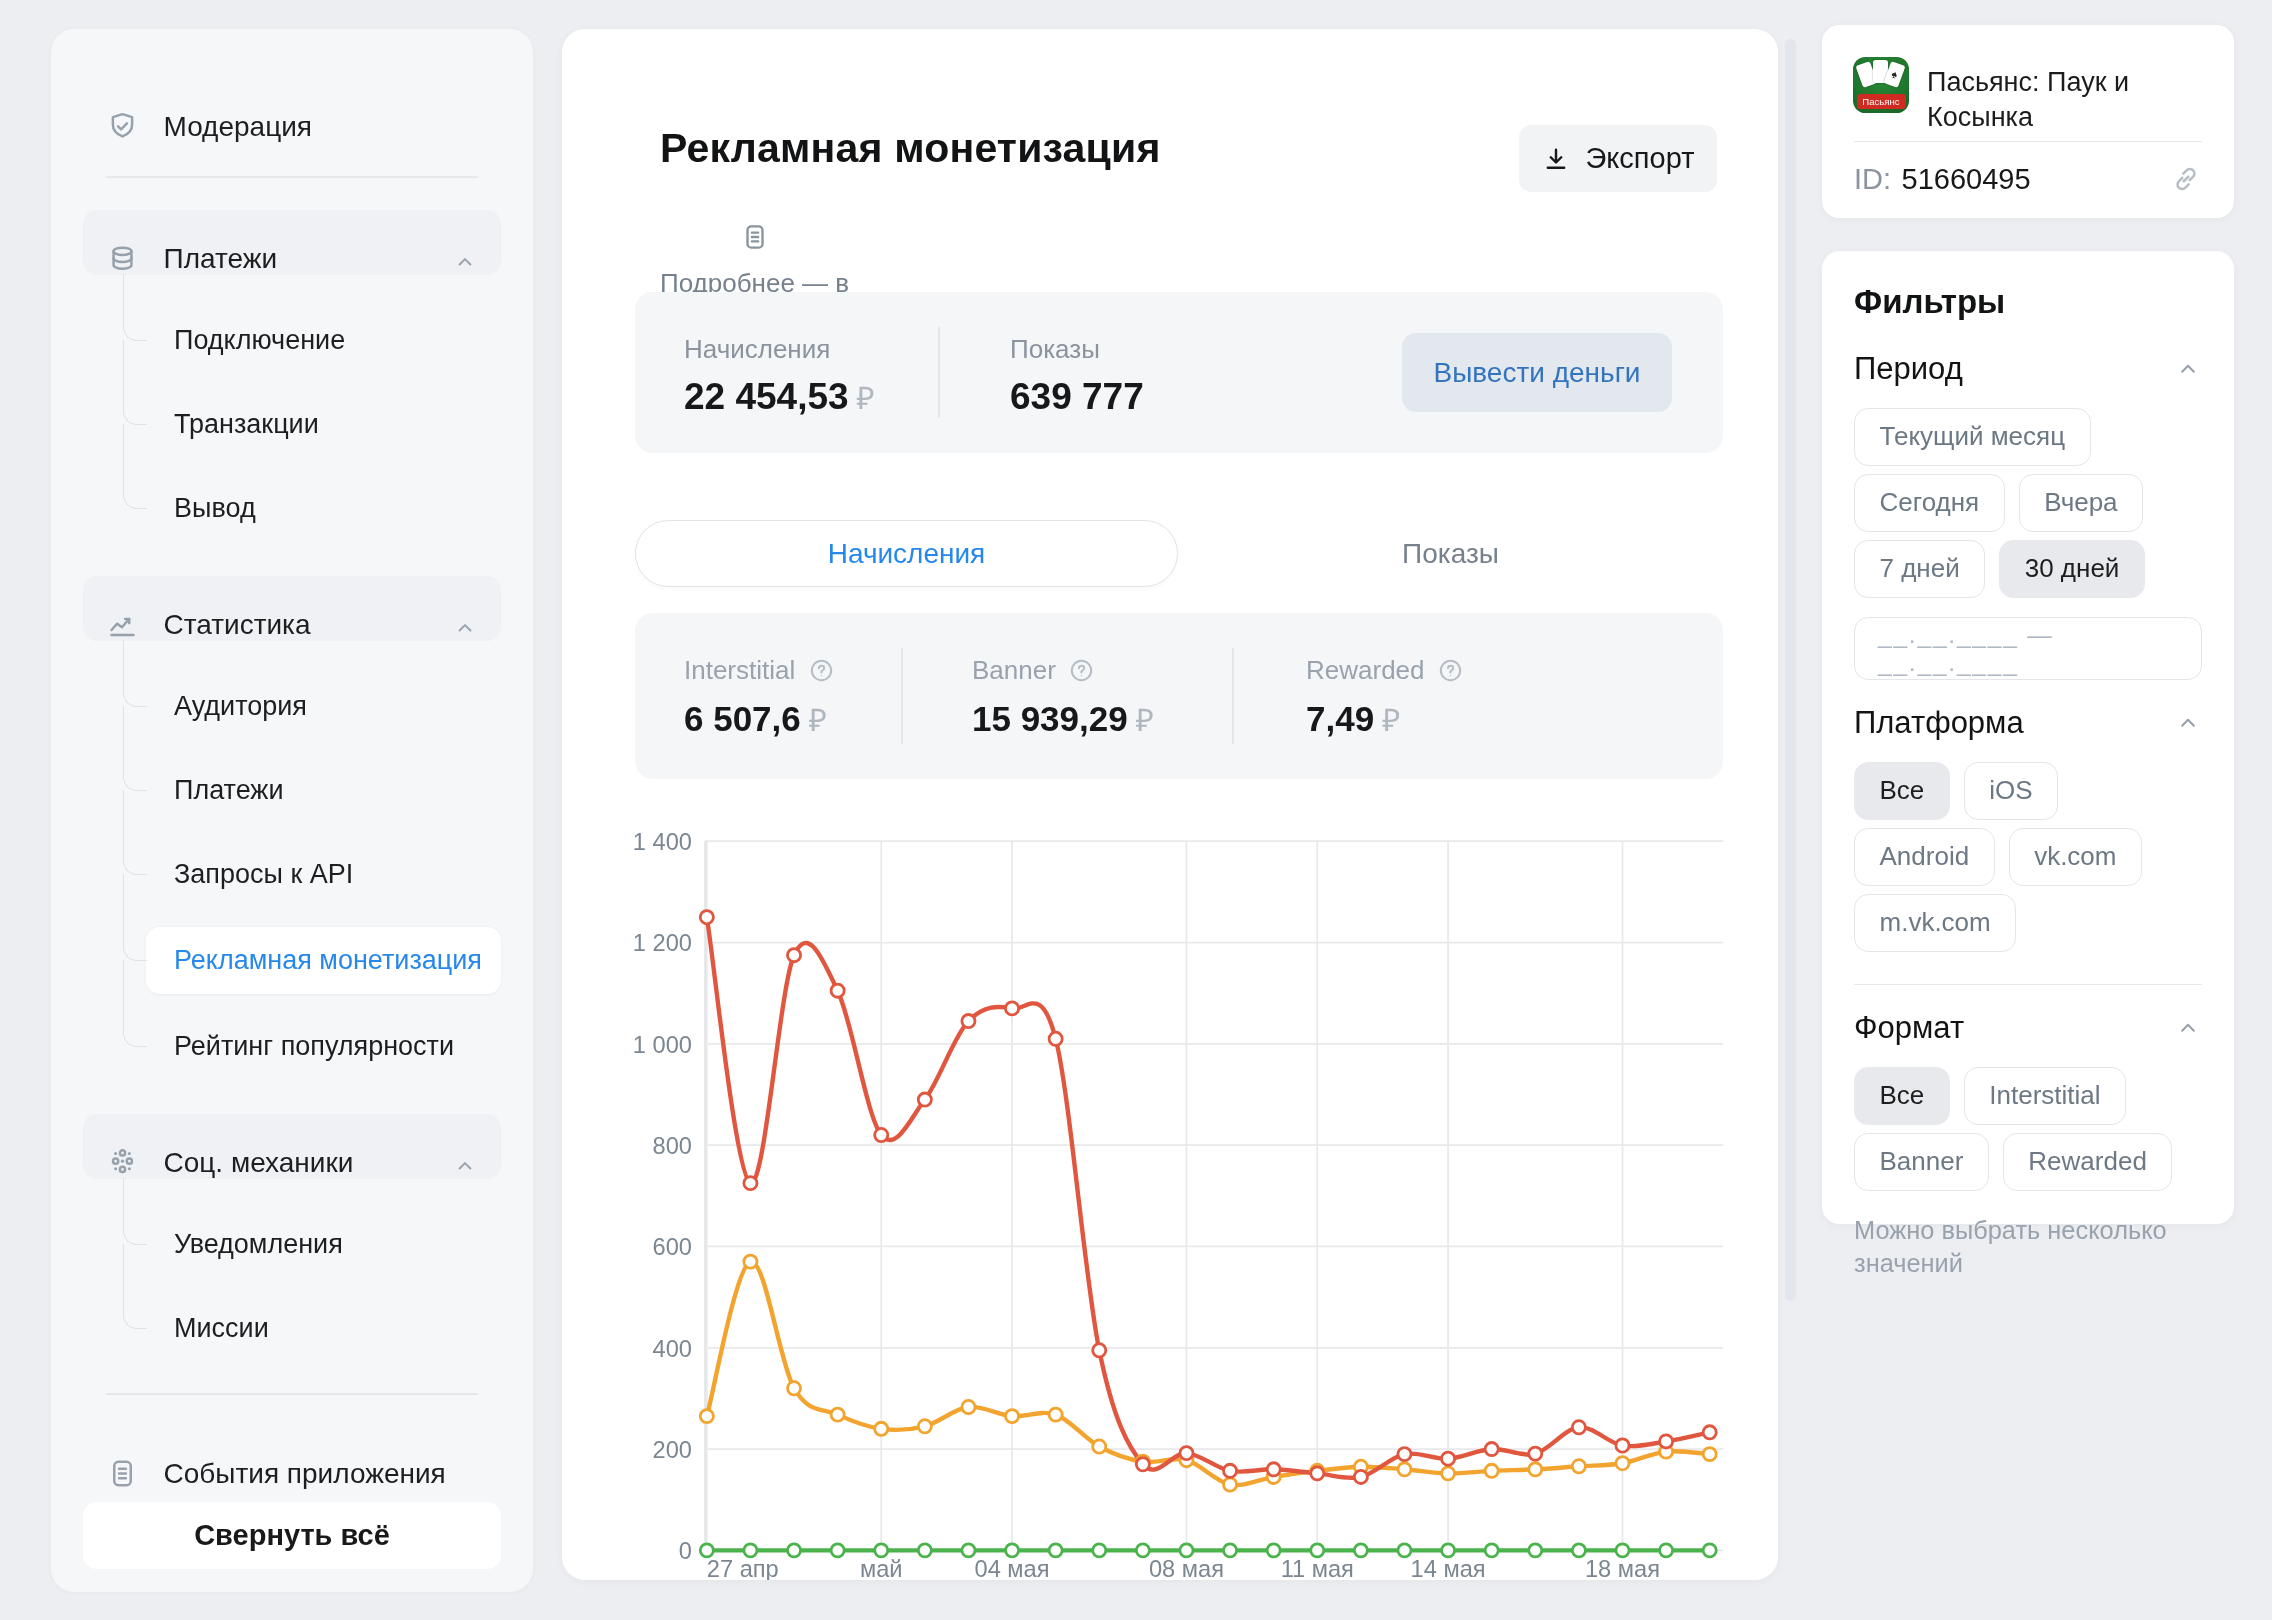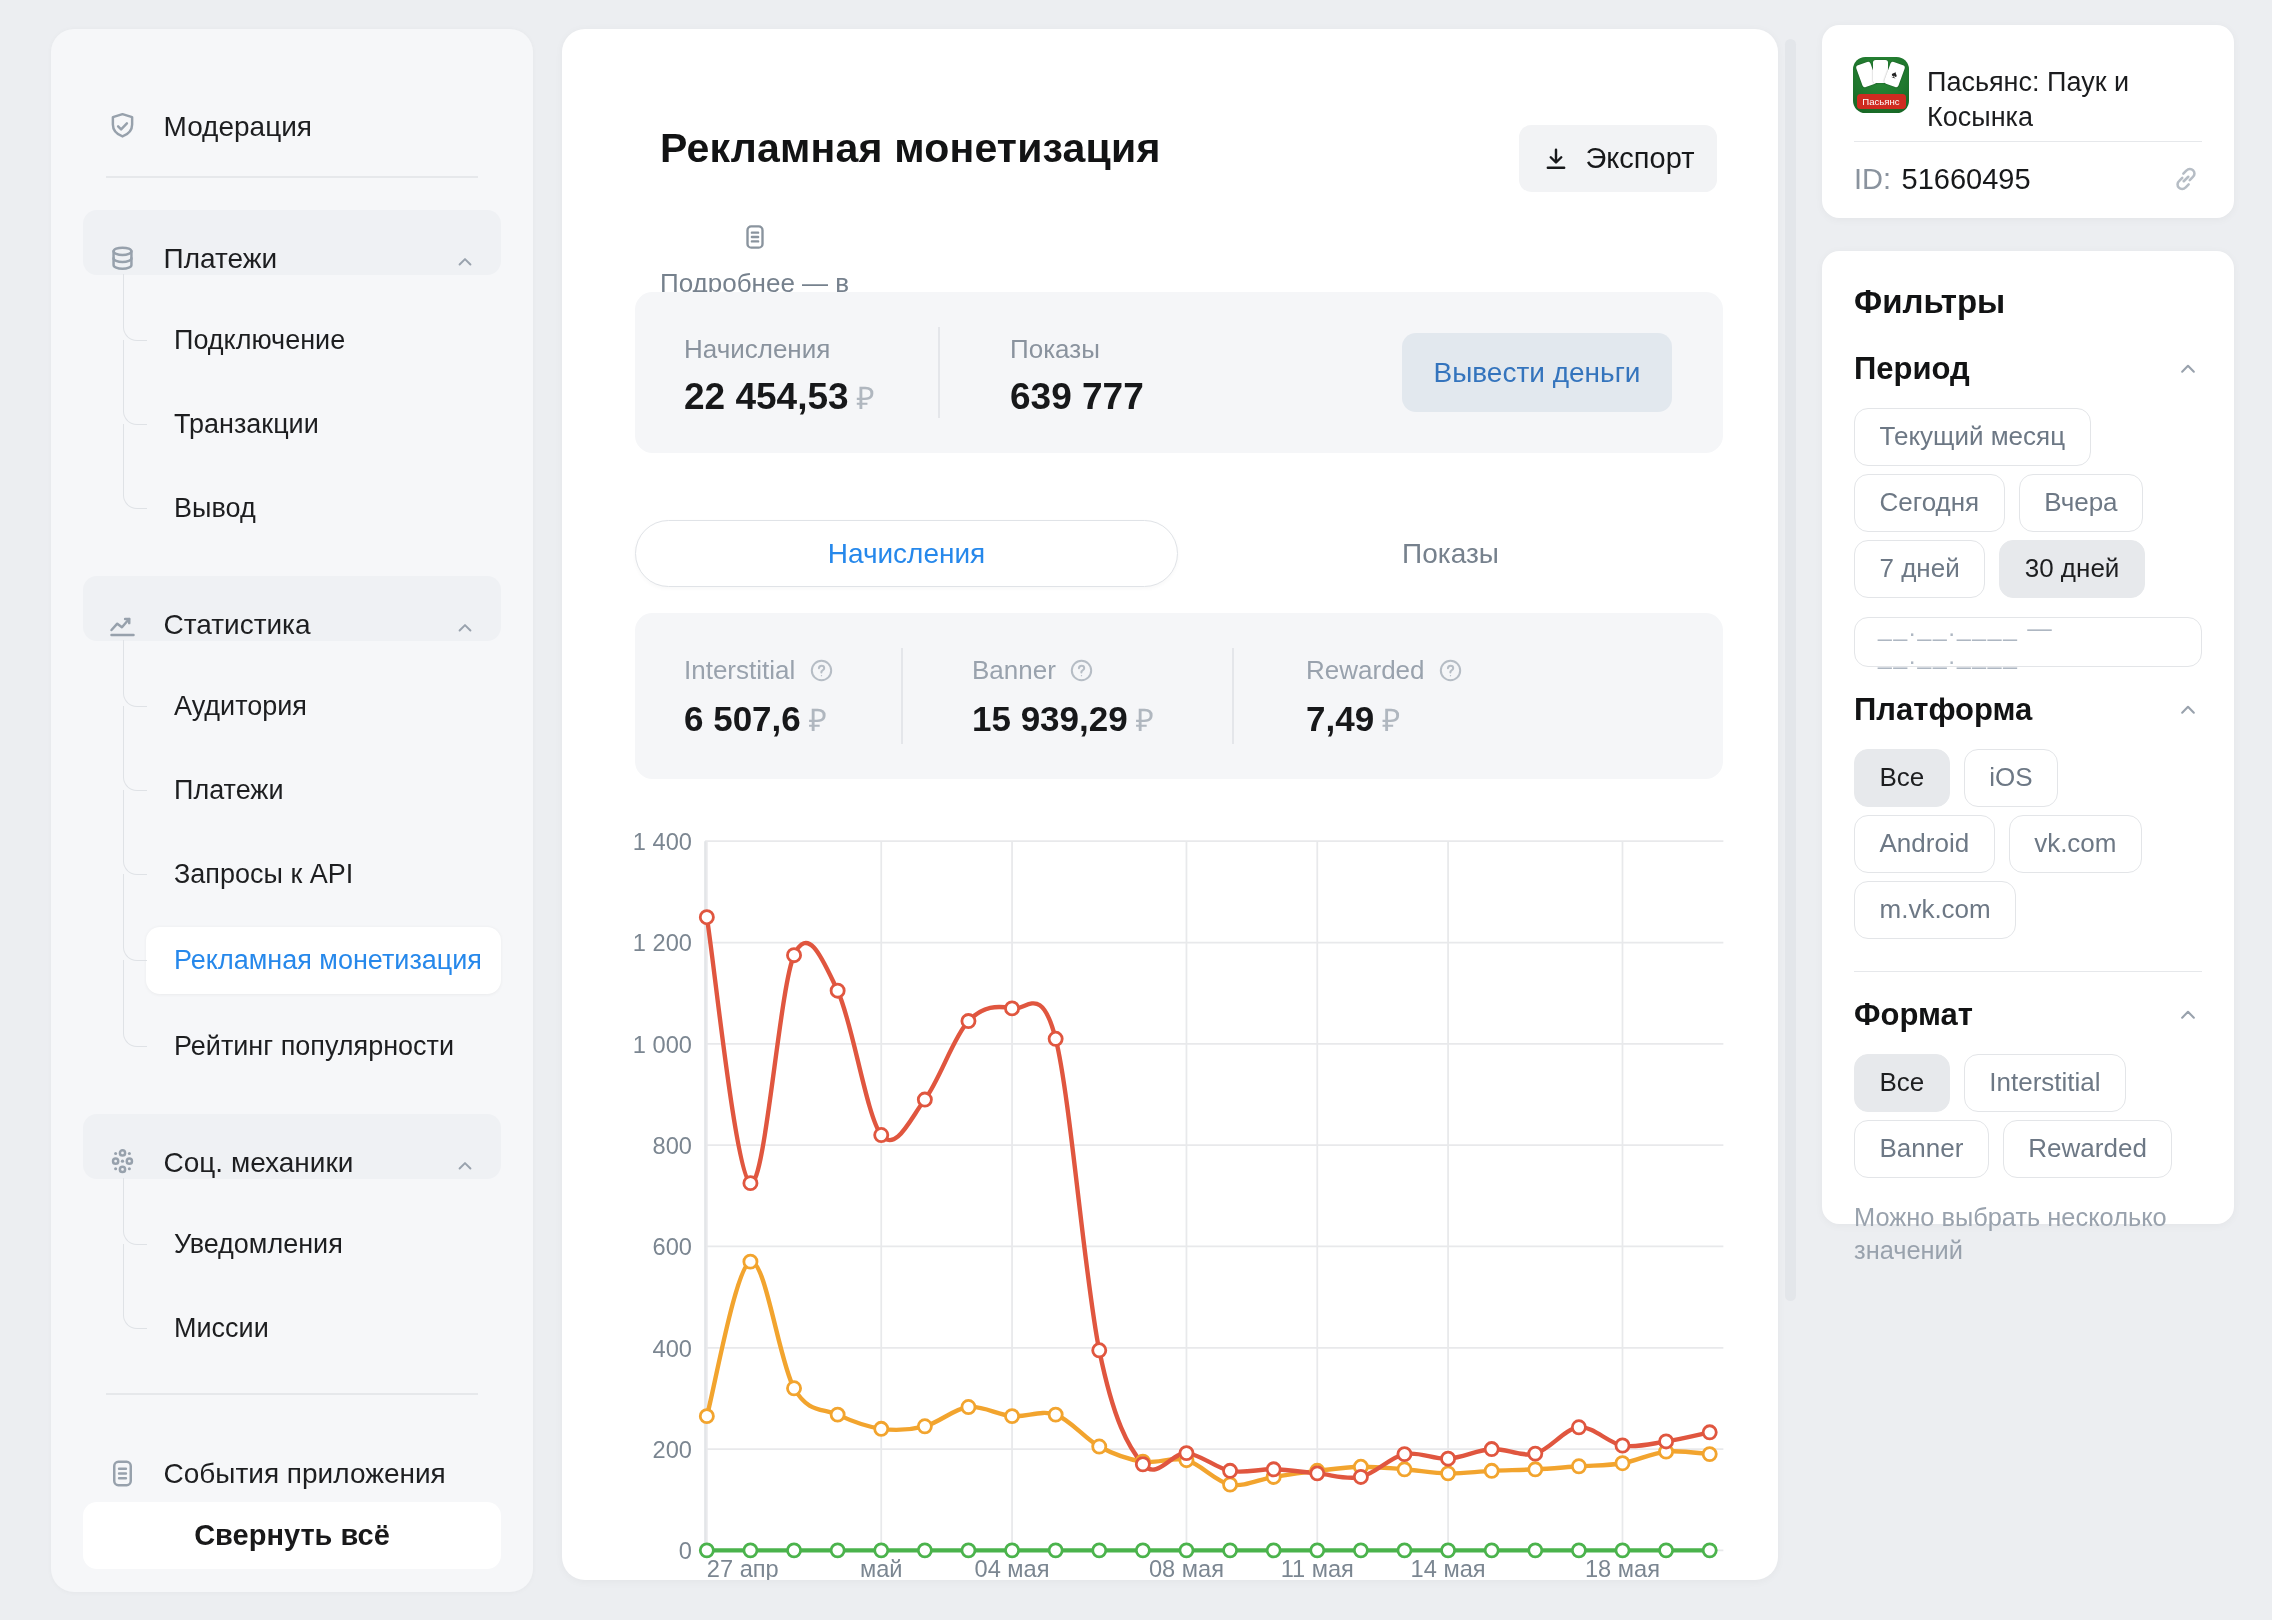--- a/index.html
+++ b/index.html
@@ -84,26 +84,26 @@
   .app-title { position:absolute; left:105px; top:40px; width:272px; font-size:27px; line-height:35px; font-weight:500; color:#1b1c1e; }
   .app-div { position:absolute; left:32px; right:32px; top:116px; height:1.8px; background:#e6e8eb; }
   .app-id-row { position:absolute; left:32px; top:138px; right:32px; display:flex; align-items:center; font-size:29px; }
   .id-label { color:#8a939e; margin-right:10.5px; }
   .id-value { color:#17181a; font-weight:500; }
   .link-ic { margin-left:auto; width:32px; height:32px; color:#b6bdc5; cursor:pointer; }
 
   #filters-card { position:absolute; left:1822px; top:251px; width:412px; height:973px; border-radius:17.5px; padding:32px; }
   .flt-title { font-size:33px; font-weight:700; color:#121314; margin-bottom:30px; }
   .flt-section-head { display:flex; align-items:center; margin:24.5px 0 21px; }
-  .flt-section-title { font-size:31px; font-weight:700; color:#121314; }
+  .flt-section-title { font-size:31px; font-weight:400; color:#121314; }
   .flt-section-head .ic { margin-left:auto; width:28px; height:28px; color:#99a2ad; cursor:pointer; }
   .chips { display:flex; flex-wrap:wrap; gap:8px 14px; }
   .chip { height:58px; line-height:54px; padding:0 24.5px; border:1.8px solid #e3e5e8; border-radius:14px; background:#fff; font-size:26px; color:#6d7885; white-space:nowrap; cursor:pointer; }
   .chip.selected { background:#e7e9ec; border-color:#e7e9ec; color:#1d1e20; }
-  .date-input { margin-top:19px; width:100%; height:50px; border:1.8px solid #e3e5e8; border-radius:14px; background:#fff; color:#aeb7c2; font-size:24.5px; letter-spacing:1.8px; display:flex; align-items:center; padding:16px 23px; cursor:text; }
+  .date-input { margin-top:19px; width:100%; height:63px; border:1.8px solid #e3e5e8; border-radius:14px; background:#fff; color:#aeb7c2; font-size:24.5px; letter-spacing:1.8px; display:flex; align-items:center; padding:16px 23px; cursor:text; }
   .flt-div { height:1.8px; background:#e6e8eb; margin:32px 0 7px; }
   .flt-hint { margin-top:23px; font-size:25.4px; line-height:33px; color:#99a2ad; width:359px; }
 </style>
 </head>
 <body>
 
 <nav id="sidebar">
     <div class="sb-row sb-item">
       <svg class="ic " viewBox="0 0 24 24" fill="none" stroke="currentColor" stroke-width="1.8" stroke-linecap="round" stroke-linejoin="round">
         <path d="M12 3l7 2.2v5.3c0 4.6-3.1 7.2-7 8.7-3.9-1.5-7-4.1-7-8.7V5.2L12 3z"></path>

